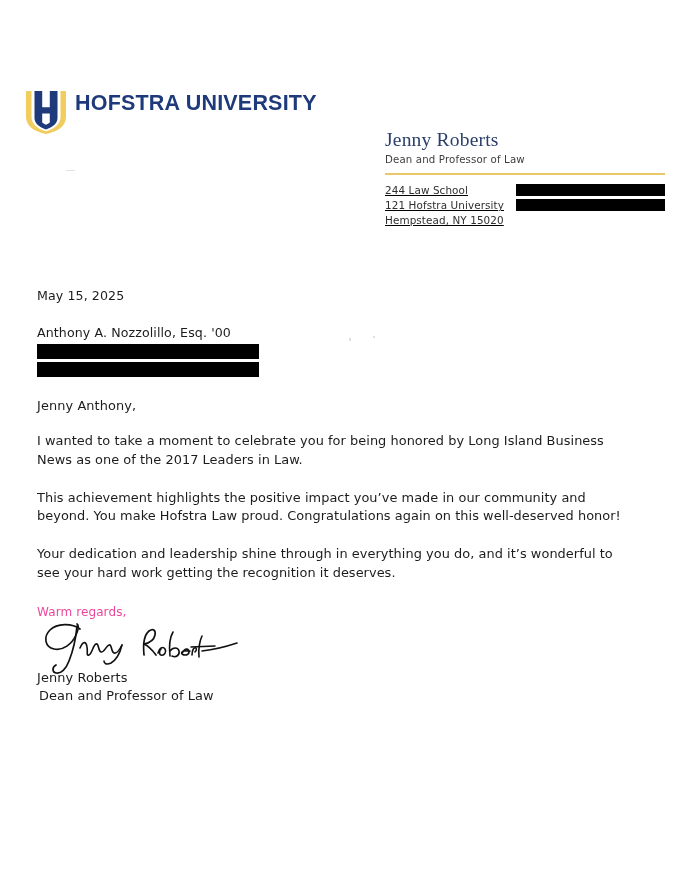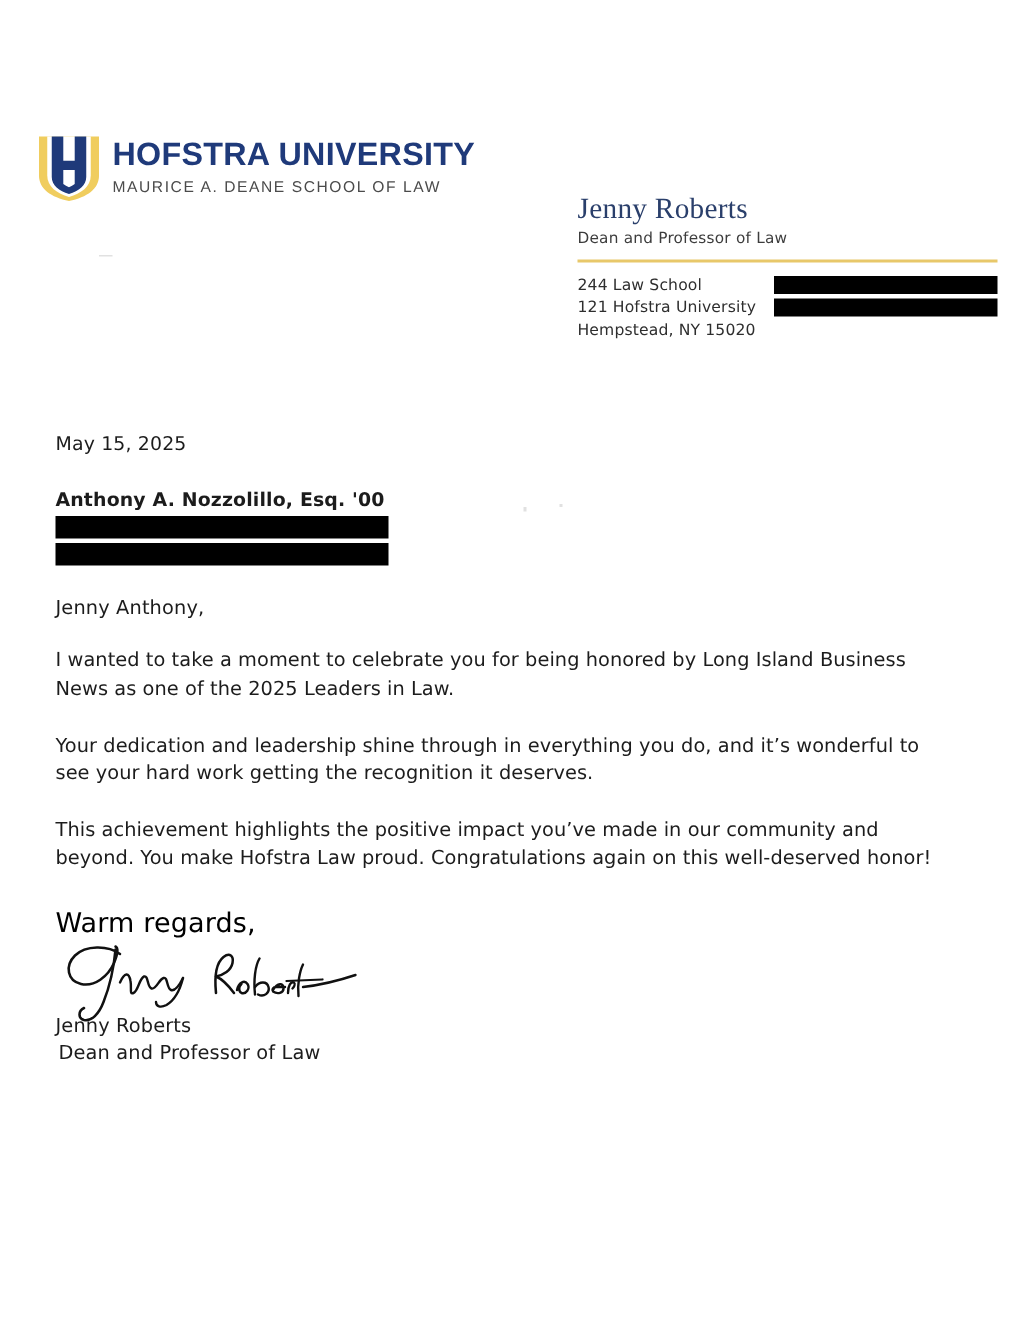--- a/index.html
+++ b/index.html
@@ -76,20 +76,21 @@
   }
   .gold-rule {
     height: 2px;
     background: #e8c86a;
     margin-top: 8px;
     width: 280px;
   }
   .addr-row {
     position: relative;
     margin-top: 8px;
+    text-decoration: underline;
   }
   .addr-lines {
     font-family: "DejaVu Sans", sans-serif;
     font-size: 10.4px;
     color: #2e2e2e;
     line-height: 1.42;
     letter-spacing: 0.1px;
   }
   .redact {
     background: #000000;
@@ -118,21 +119,20 @@
     width: 600px;
   }
   .date-line {
     font-size: 12.6px;
     color: #1c1c1c;
     letter-spacing: 0.1px;
   }
   .recipient-block {
     margin-top: 22px;
     position: relative;
-    font-weight: bold;
   }
   .recipient-name {
     font-size: 12.6px;
     color: #1c1c1c;
     letter-spacing: 0.1px;
   }
   .redact-recip-1 {
     width: 222px;
     height: 15px;
     margin-top: 4px;
@@ -151,22 +151,22 @@
   .para {
     margin-top: 19px;
     font-size: 12.9px;
     color: #1c1c1c;
     line-height: 1.46;
     letter-spacing: 0.05px;
     width: 592px;
   }
   .closing {
     margin-top: 22px;
-    font-size: 18px;
-    color: #000000;
+    font-size: 12px;
+    color: #ec4899;
     letter-spacing: 0.1px;
   }
 
   
   .sig-area {
     position: relative;
     height: 52px;
     margin-top: 2px;
   }
   .sig-svg {
@@ -201,21 +201,20 @@
 
       <path d="M2 2 H42 V28 C42 37 34 42.5 22 45 C10 42.5 2 37 2 28 Z" fill="#f0cd5e"></path>
 
       <path d="M7.5 2 H36.5 V28 C36.5 35.5 30 40 22 42.3 C14 40 7.5 35.5 7.5 28 Z" fill="#ffffff"></path>
 
       <path d="M10.5 2 H18.2 V18.2 H25.8 V2 H33.5 V29 C33.5 34.5 28.6 38.4 22 40.4 C15.4 38.4 10.5 34.5 10.5 29 Z
                M18.2 24.4 V33.6 C19.3 34.5 20.6 35.2 22 35.8 C23.4 35.2 24.7 34.5 25.8 33.6 V24.4 Z" fill="#1f3a7a" fill-rule="evenodd"></path>
     </svg>
     <div class="logo-text">
       <div class="univ-name">HOFSTRA UNIVERSITY</div>
-      <div class="school-name">MAURICE A. DEANE SCHOOL OF LAW</div>
     </div>
   </div>
 
   <div class="contact-block">
     <div class="dean-name">Jenny Roberts</div>
     <div class="dean-title">Dean and Professor of Law</div>
     <div class="gold-rule"></div>
     <div class="addr-row">
       <div class="addr-lines">
         <div>244 Law School</div>
@@ -236,23 +235,23 @@
     <div class="date-line">May 15, 2025</div>
 
     <div class="recipient-block">
       <div class="recipient-name">Anthony A. Nozzolillo, Esq. '00</div>
       <span class="redact redact-recip-1"></span>
       <span class="redact redact-recip-2"></span>
     </div>
 
     <div class="salutation">Jenny Anthony,</div>
 
-    <div class="para">I wanted to take a moment to celebrate you for being honored by Long Island Business News as one of the 2025 Leaders in Law.</div>
+    <div class="para">I wanted to take a moment to celebrate you for being honored by Long Island Business News as one of the 2017 Leaders in Law.</div>
+    <div class="para">This achievement highlights the positive impact you’ve made in our community and beyond. You make Hofstra Law proud. Congratulations again on this well-deserved honor!</div>
     <div class="para">Your dedication and leadership shine through in everything you do, and it’s wonderful to see your hard work getting the recognition it deserves.</div>
-    <div class="para">This achievement highlights the positive impact you’ve made in our community and beyond. You make Hofstra Law proud. Congratulations again on this well-deserved honor!</div>
 
     <div class="closing">Warm regards,</div>
 
     <div class="sig-area">
       <svg class="sig-svg" width="215" height="56" viewBox="0 0 215 56">
         <g fill="none" stroke="#111111" stroke-linecap="round" stroke-linejoin="round">
 
           <path d="M41 8 C33 2 18 2 11 9 C4 16 6 26 15 28 C24 30 33 23 37 14
                    C40 7 40 4 38 3" stroke-width="1.7"></path>
 

